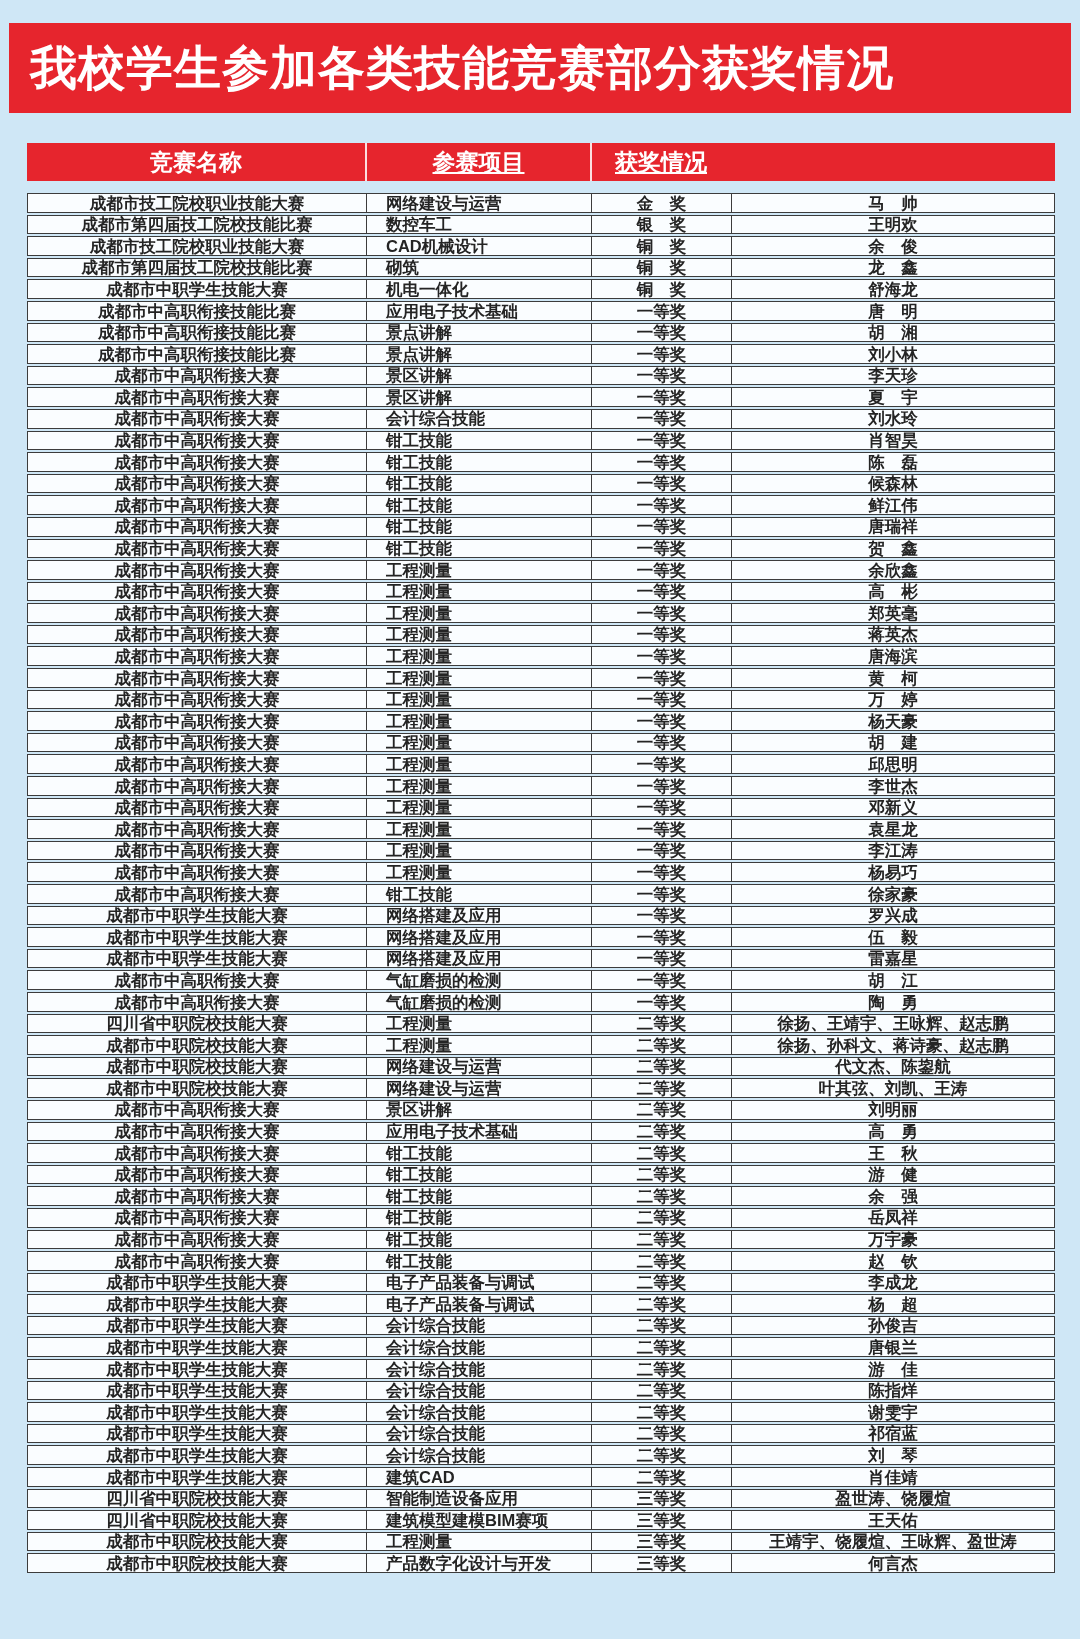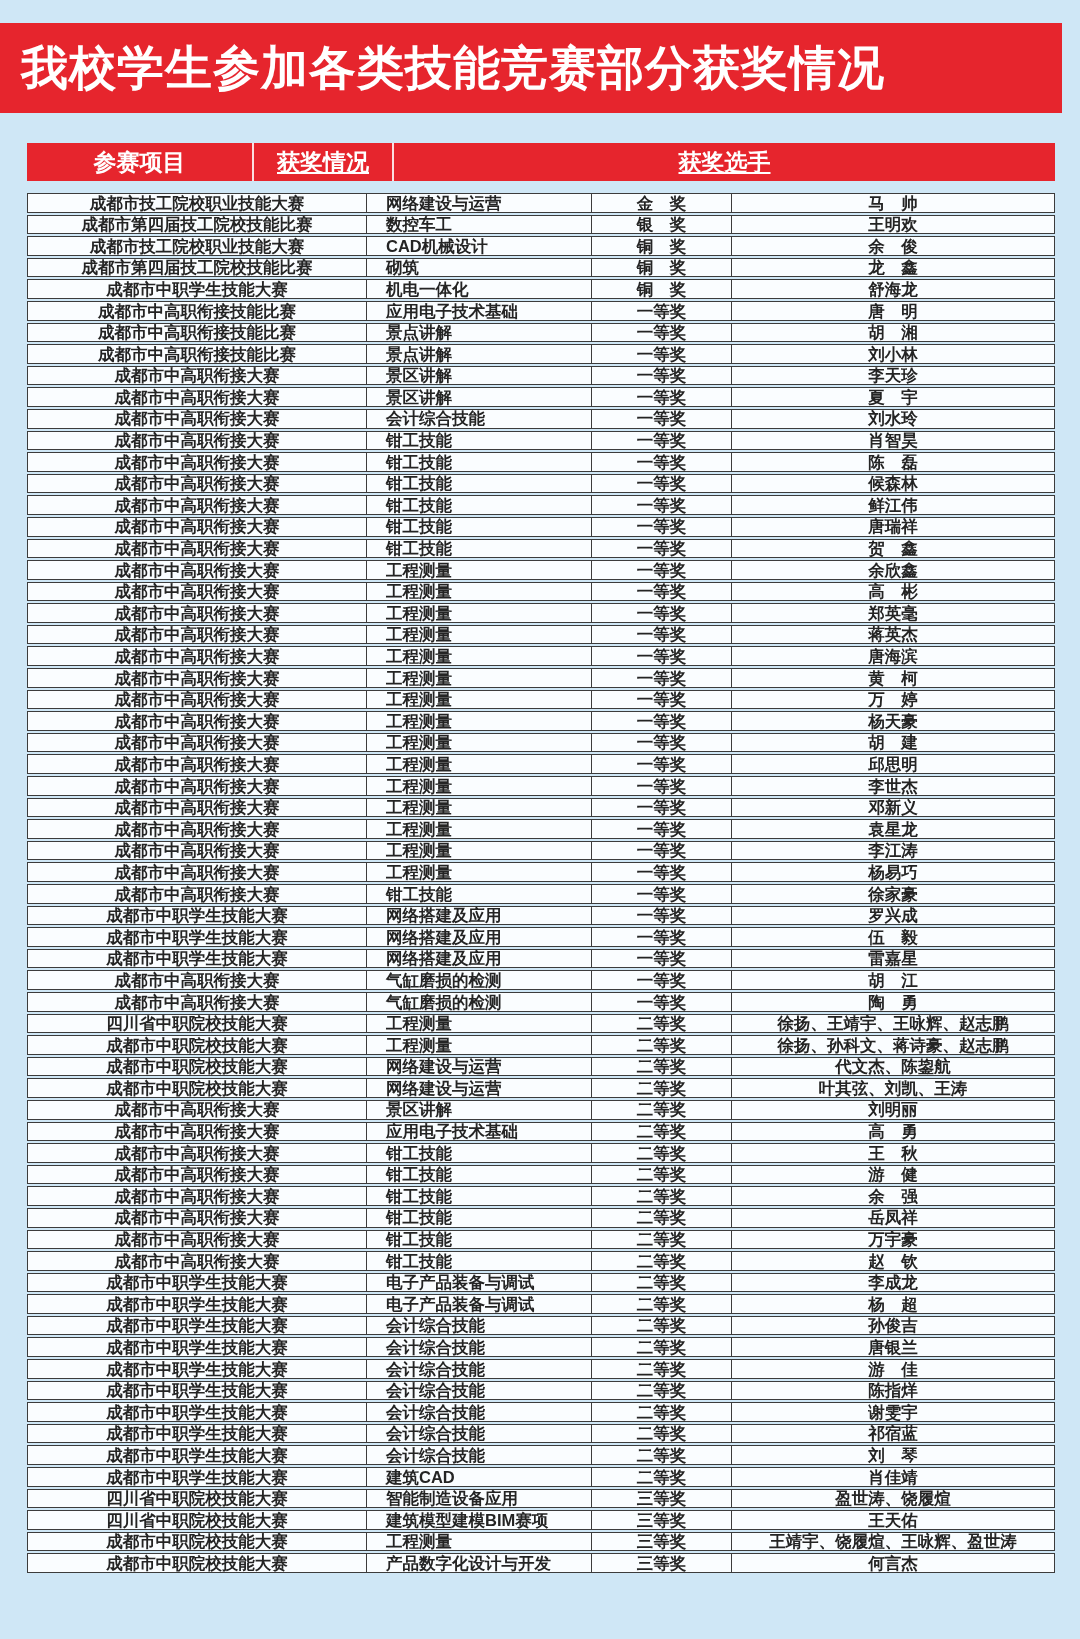--- a/index.html
+++ b/index.html
@@ -4,21 +4,21 @@
 <style>
   html,body{margin:0;padding:0;}
   .page{
     position:relative;
     width:1080px;height:1639px;
     background:#cfe7f6;
     font-family:"Liberation Sans", sans-serif;
     overflow:hidden;
   }
   .banner{
-    position:absolute;left:0;top:23px;
+    position:absolute;left:9px;top:23px;
     width:1062px;height:90px;
     background:#e6252d;
     display:flex;align-items:center;
   }
   .banner h1{
     margin:0;padding-left:21px;
     color:#ffffff;
     font-size:47px;
     font-weight:bold;
     letter-spacing:1px;
@@ -60,23 +60,23 @@
 </head>
 <body>
 
 <div class="page">
   <div class="banner">
     <h1>我校学生参加各类技能竞赛部分获奖情况</h1>
   </div>
 
   <div class="award-table">
     <div class="thead">
+      <div class="th w1">竞赛名称</div>
       <div class="th w2">参赛项目</div>
       <div class="th w3">获奖情况</div>
-      <div class="th w4">获奖选手</div>
     </div>
     <div class="tbody">
         <div class="row">
           <div class="td c1 w1">成都市技工院校职业技能大赛</div>
           <div class="td c2 w2">网络建设与运营</div>
           <div class="td c3 w3">金　奖</div>
           <div class="td c4 w4">马　帅</div>
         </div>
         <div class="row">
           <div class="td c1 w1">成都市第四届技工院校技能比赛</div>

